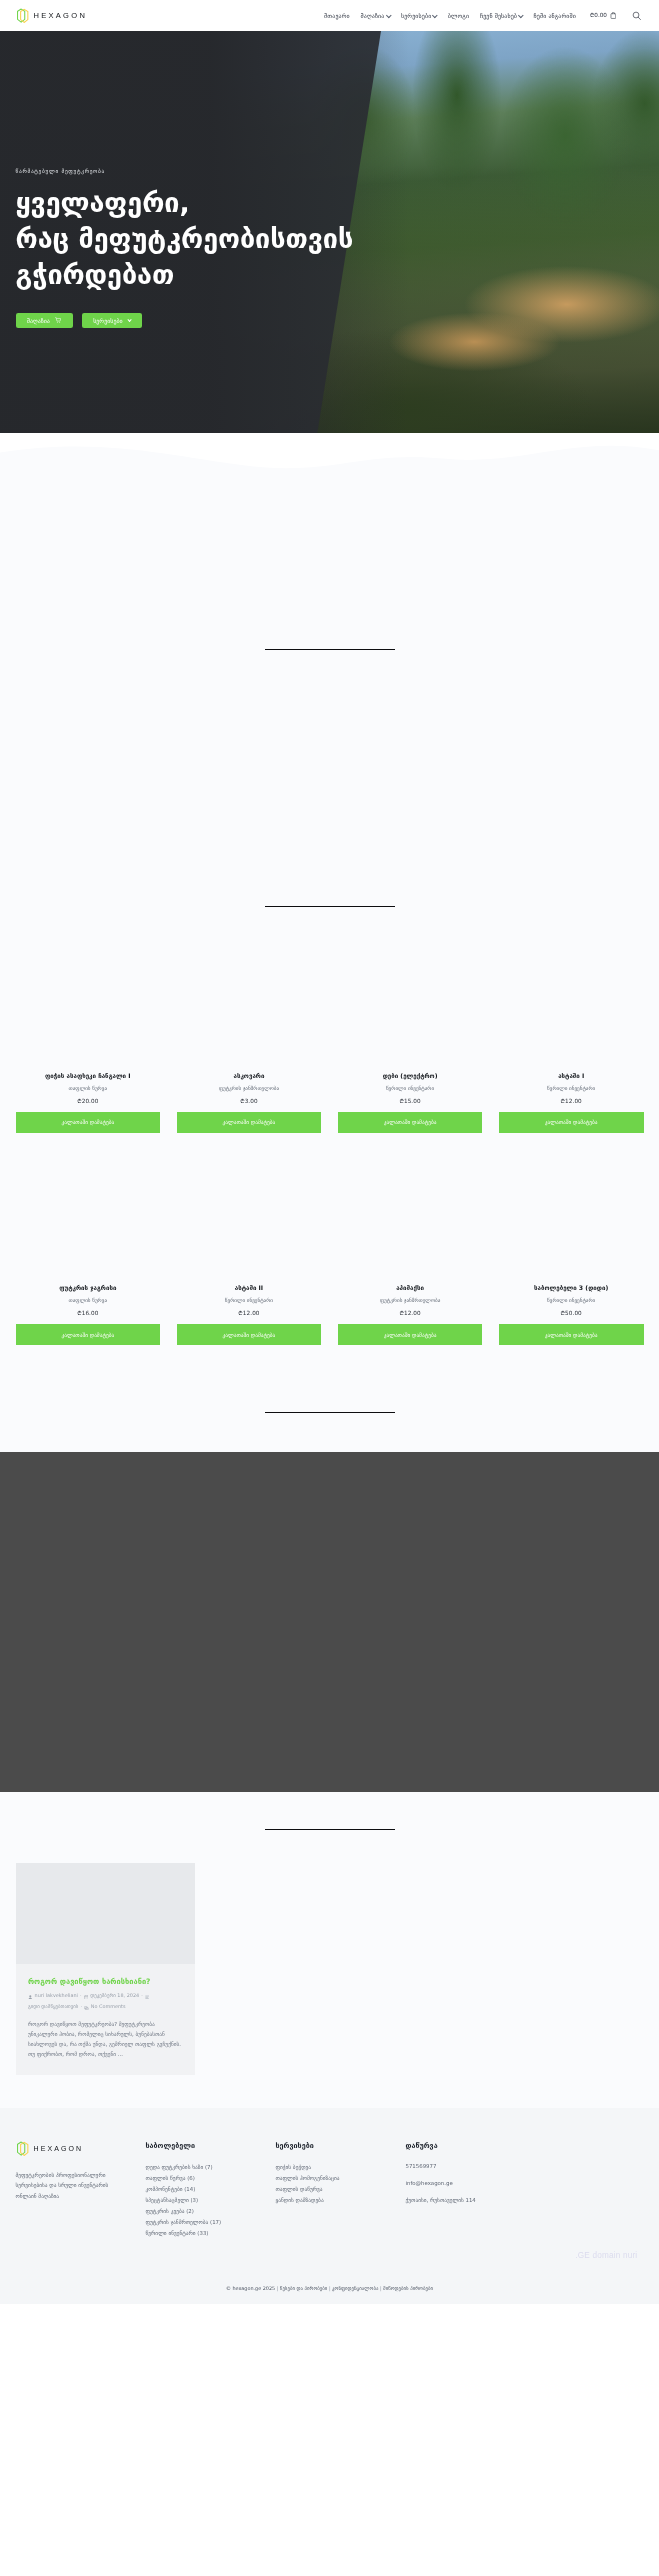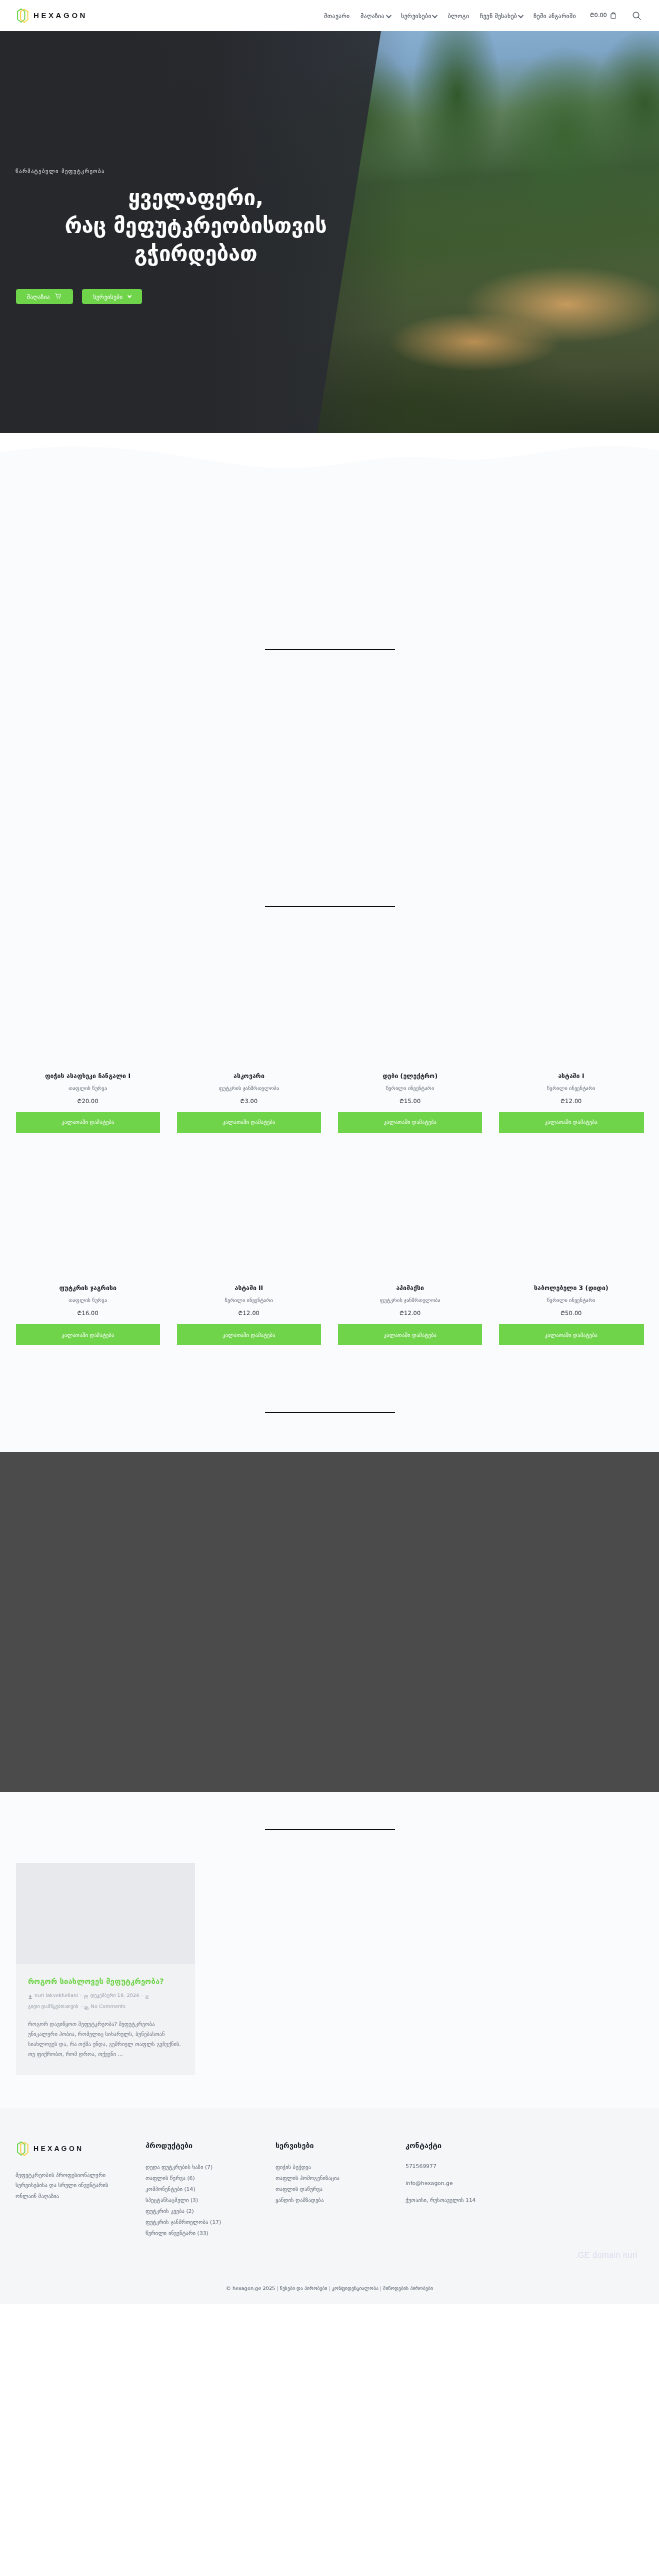--- a/index.html
+++ b/index.html
@@ -20,21 +20,21 @@
     align-items: center;
     padding: 0 17.5px 0 15.5px;
     position: relative;
     z-index: 40;
   }
   .brand { display: flex; align-items: center; gap: 4.6px; }
   .brand-mark { width: 13.4px; height: 15.5px; display: block; }
   .brand-word {
     font-size: 7.5px;
     letter-spacing: 2.3px;
-    font-weight: 700;
+    font-weight: 400;
     color: #111418;
     font-family: "Liberation Sans", sans-serif;
   }
   .main-nav {
     margin-left: auto;
     display: flex;
     align-items: center;
     gap: 10.8px;
   }
   .nav-item {
@@ -124,26 +124,25 @@
     max-width: 376px;
   }
   .hero-eyebrow {
     color: #e2e5e9;
     font-size: 5.4px;
     letter-spacing: 0.7px;
     margin-bottom: 11.3px;
   }
   .hero-title {
     color: #ffffff;
-    font-size: 21px;
+    font-size: 27px;
     line-height: 1.32;
     font-weight: 700;
     letter-spacing: -0.1px;
     margin-bottom: 20.6px;
-    text-align: center;
   }
   .hero-sub {
     color: #f0f1f3;
     font-size: 6.4px;
     line-height: 1.92;
     max-width: 361px;
     margin-bottom: 29px;
   }
   .hero-actions { display: flex; gap: 9.3px; }
   .btn-green {
@@ -510,21 +509,21 @@
 <section class="sec blank-block" style="height:37px"></section>
 
 <div class="sec rule-wrap">
   <div class="rule"></div>
 </div>
 
 <section class="blog-area" style="padding-top:33px;padding-bottom:33px">
   <div class="blog-card">
     <div class="blog-card-img"></div>
     <div class="blog-card-body">
-      <div class="blog-card-title">როგორ სიახლოვეს მეფუტკრეობა?</div>
+      <div class="blog-card-title">როგორ დავიწყოთ ხარისხიანი?</div>
       <div class="blog-meta">
         <span class="mi">
           <svg viewBox="0 0 10 10" width="4.6" height="4.6">
               <circle cx="5" cy="3" r="2.2" fill="#9aa1ab"></circle>
               <path d="M1.2 9.6 a3.8 3.8 0 0 1 7.6 0Z" fill="#9aa1ab"></path>
             </svg>
         </span>
         <span>nuri lakvekheliani</span>
         <span>·</span>
         <span class="mi">
@@ -569,21 +568,21 @@
             <path d="M10 2 L3 6.5 L3 22 L10 27.5 L17 22 L17 6.5 Z" fill="none" stroke="#6fd44a" stroke-width="2"></path>
             <path d="M16 2.5 L23 7 L23 22.5 L16 28 L9 22.5 L9 7 Z" fill="none" stroke="#f7d14a" stroke-width="2"></path>
           </svg>
         </span>
         <span class="brand-word">HEXAGON</span>
       </div>
       <p class="f-about">მეფუტკრეობის პროფესიონალური სერვისებისა და სრული ინვენტარის ონლაინ მაღაზია</p>
     </div>
 
     <div>
-      <div class="f-head">პროდუქტები</div>
+      <div class="f-head">საბოლებელი</div>
       <ul class="f-list">
         <li>დედა ფუტკრების ხაზი (7)</li>
         <li>თაფლის წურვა (6)</li>
         <li>კომპონენტები (14)</li>
         <li>სპეცტანსაცმელი (3)</li>
         <li>ფუტკრის კვება (2)</li>
         <li>ფუტკრის ჯანმრთელობა (17)</li>
         <li>წვრილი ინვენტარი (33)</li>
       </ul>
     </div>
@@ -592,21 +591,21 @@
       <div class="f-head">სერვისები</div>
       <ul class="f-list">
         <li>ფიჭის ბეჭდვა</li>
         <li>თაფლის ჰომოგენიზაცია</li>
         <li>თაფლის დაწურვა</li>
         <li>ყანდის დამზადება</li>
       </ul>
     </div>
 
     <div class="f-contact">
-      <div class="f-head">კონტაქტი</div>
+      <div class="f-head">დაწურვა</div>
       <p>571569977</p>
       <p>info@hexagon.ge</p>
       <p>ქუთაისი, რუსთაველის 114</p>
     </div>
   </div>
 
   <div class="watermark">.GE domain nuri</div>
 
   <div class="footer-bottom">
     <span>© hexagon.ge 2025</span><span class="sep">|</span><span>წესები და პირობები</span><span class="sep">|</span><span>კონფიდენციალობა</span><span class="sep">|</span><span>მიწოდების პირობები</span>

